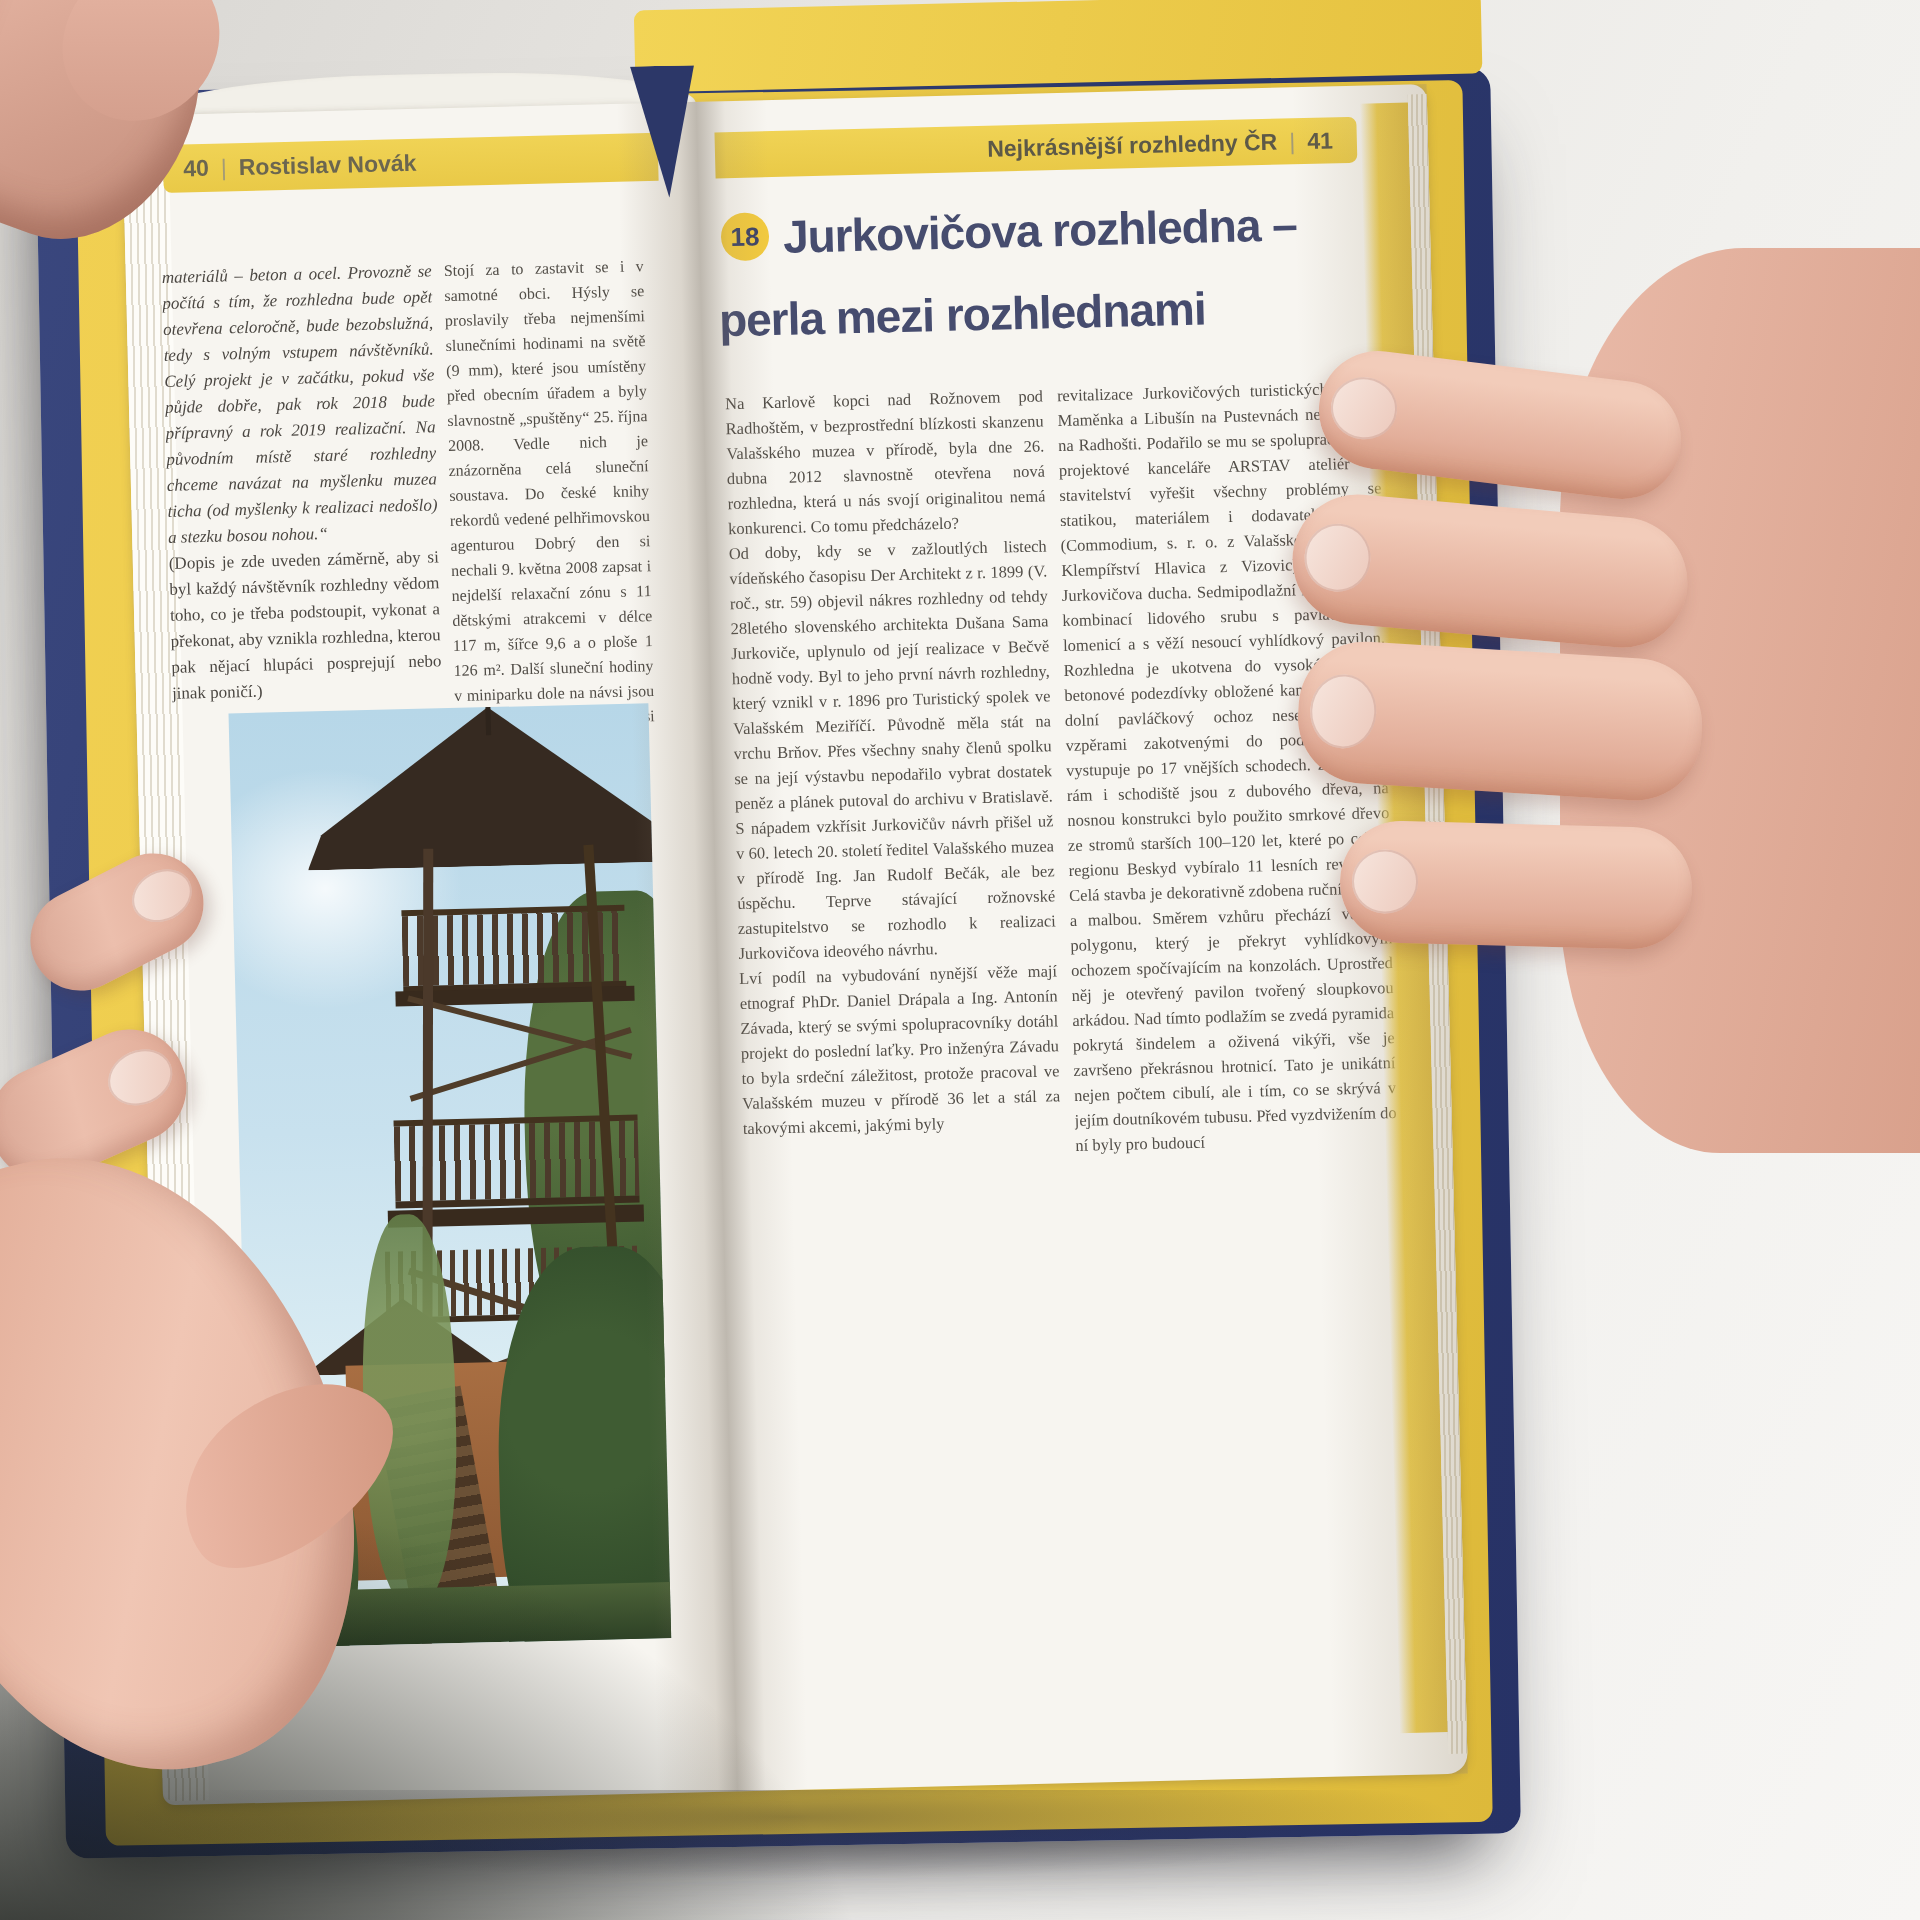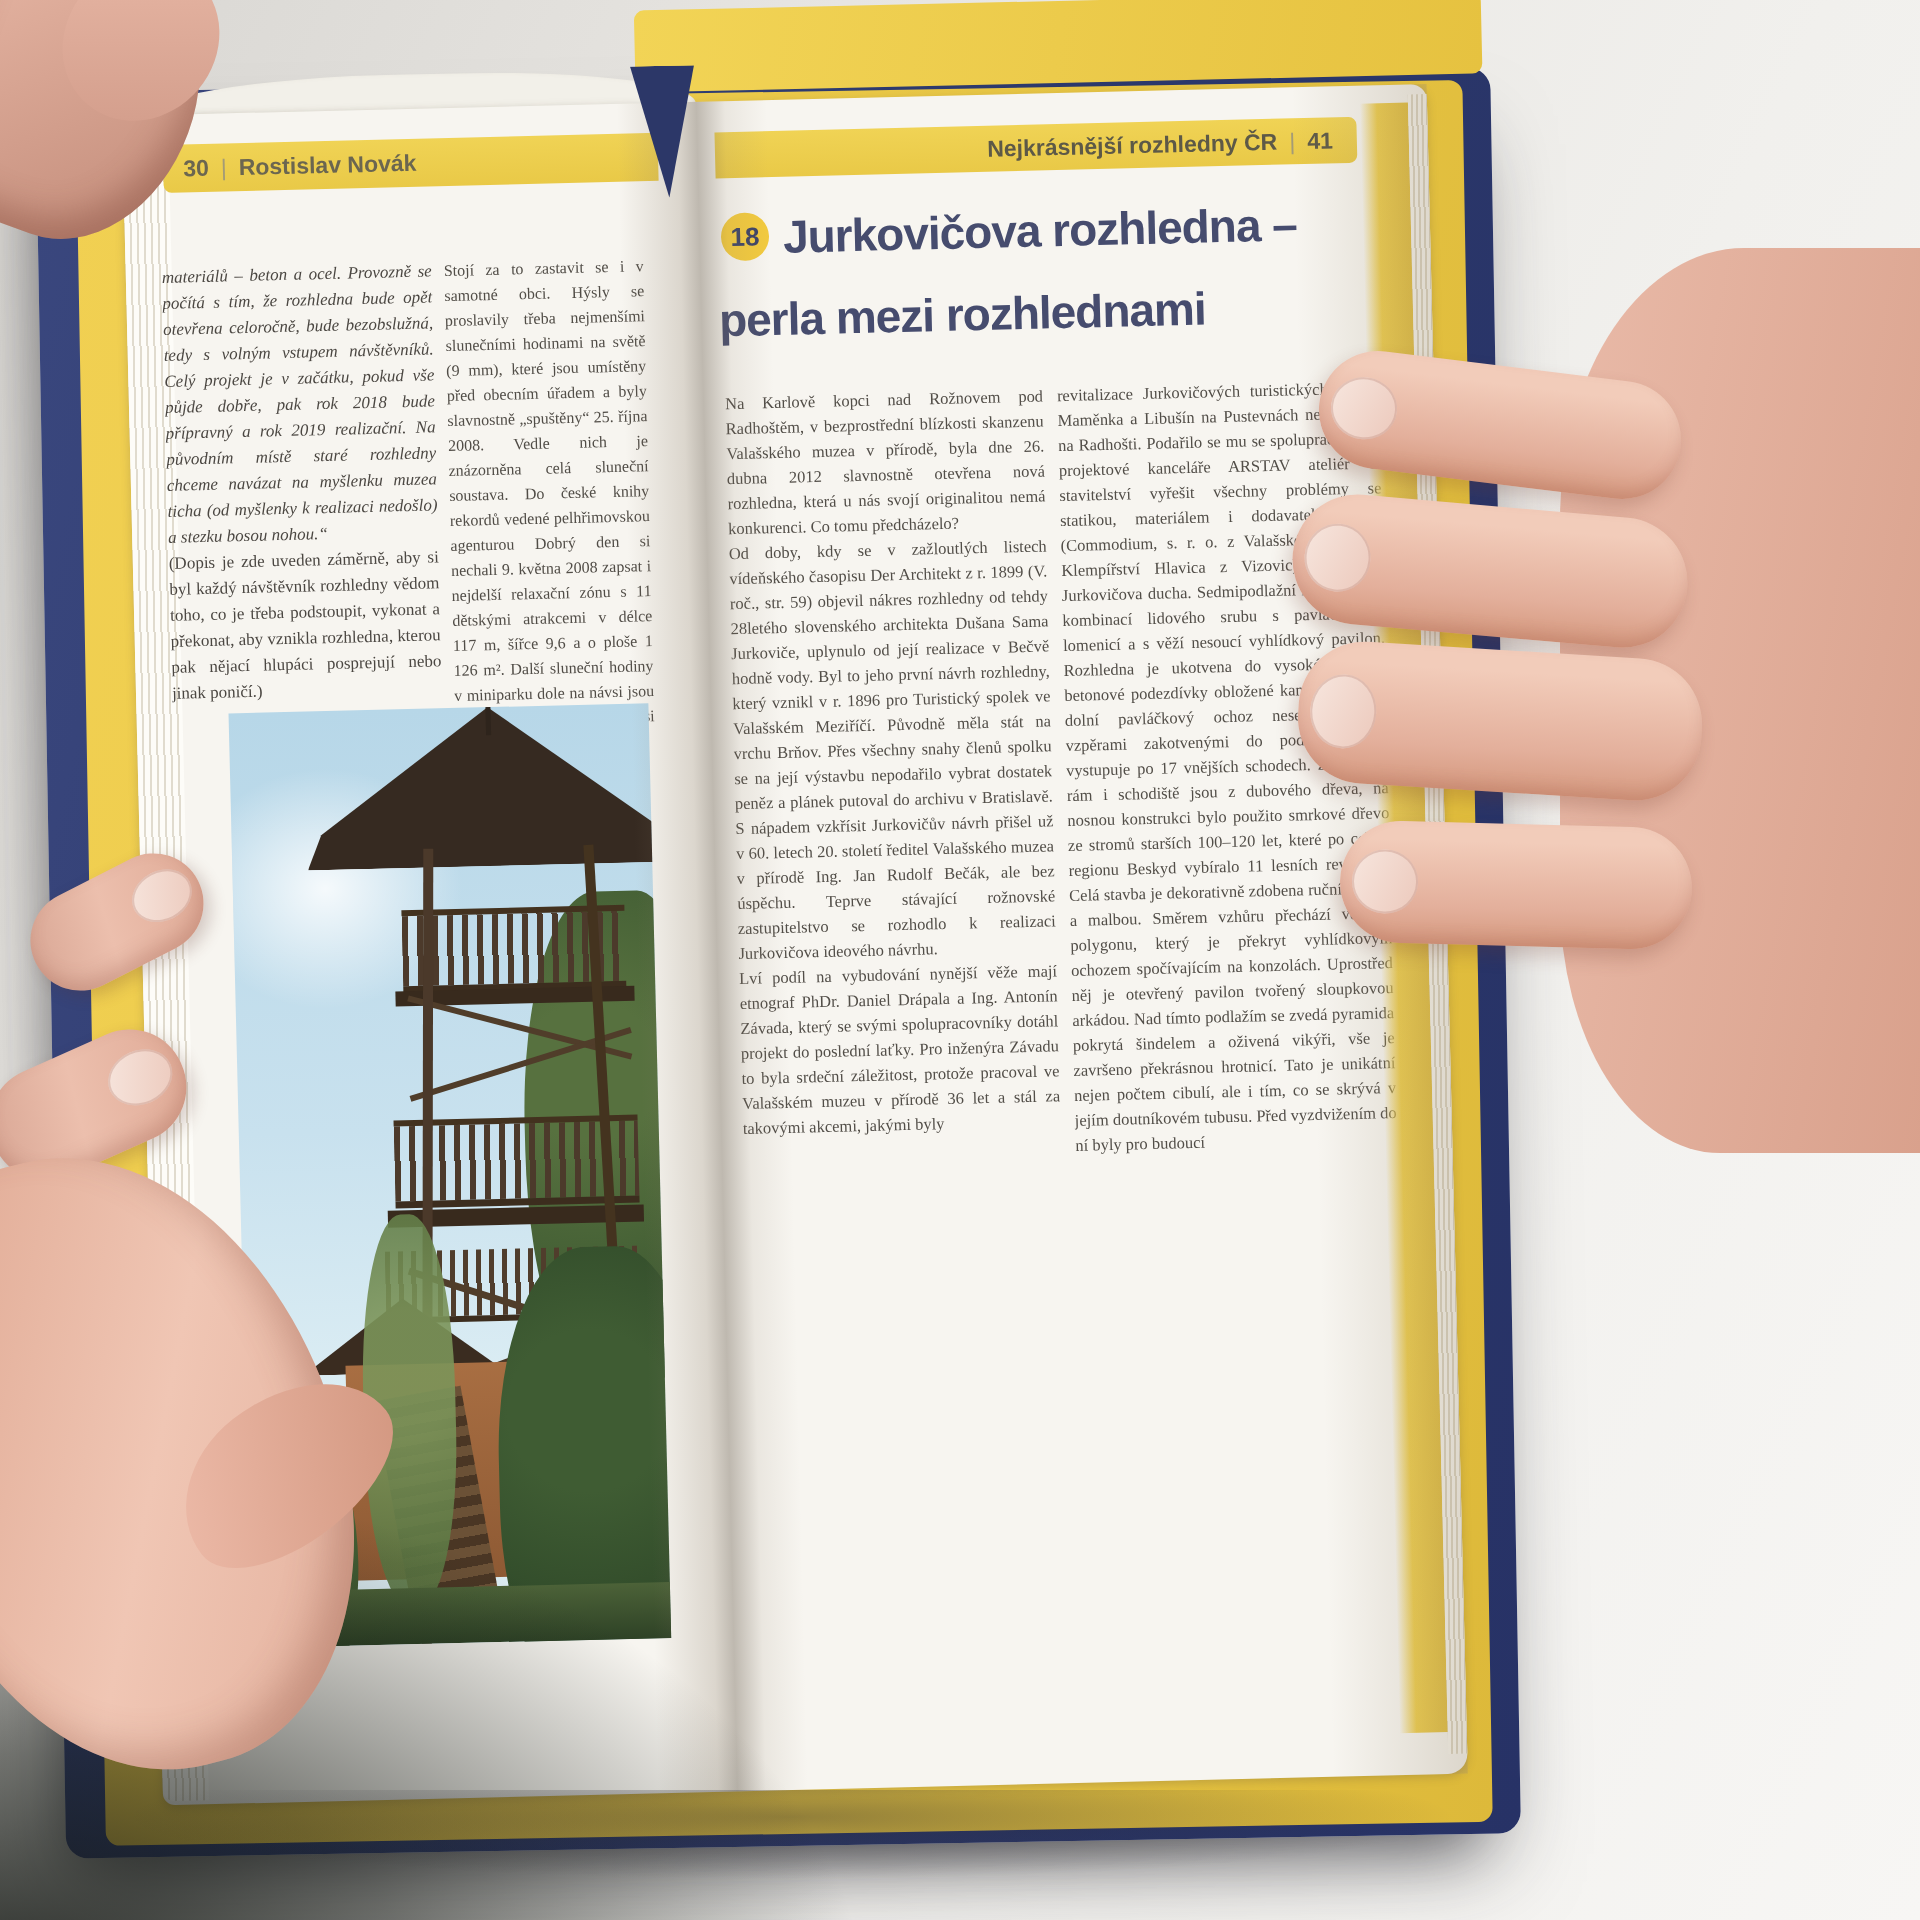--- a/index.html
+++ b/index.html
@@ -161,21 +161,21 @@
   <div id="book">
     <div class="cover"></div>
     <div class="cover-top-yellow"></div>
     <div class="endpaper"></div>
     <div class="top-pages-curve"></div>
 
     <div class="pageblock">
       <div class="page-edges-left"></div>
 
       <div class="header-bar hb-left">
-        <span>30</span>
+        <span>40</span>
         <span class="hdiv">|</span>
         <span>Rostislav Novák</span>
       </div>
 
       <div class="lcol1">
         <p class="quote">materiálů – beton a ocel. Provozně se počítá s tím, že rozhledna bude opět otevřena celoročně, bude bezobslužná, tedy s volným vstupem návštěvníků. Celý projekt je v začátku, pokud vše půjde dobře, pak rok 2018 bude přípravný a rok 2019 realizační. Na původním místě staré rozhledny chceme navázat na myšlenku muzea ticha (od myšlenky k realizaci nedošlo) a stezku bosou nohou.“</p>
         <p class="note">(Dopis je zde uveden záměrně, aby si byl každý návštěvník rozhledny vědom toho, co je třeba podstoupit, vykonat a překonat, aby vznikla rozhledna, kterou pak nějací hlupáci posprejují nebo jinak poničí.)</p>
       </div>
 
       <div class="lcol2">

